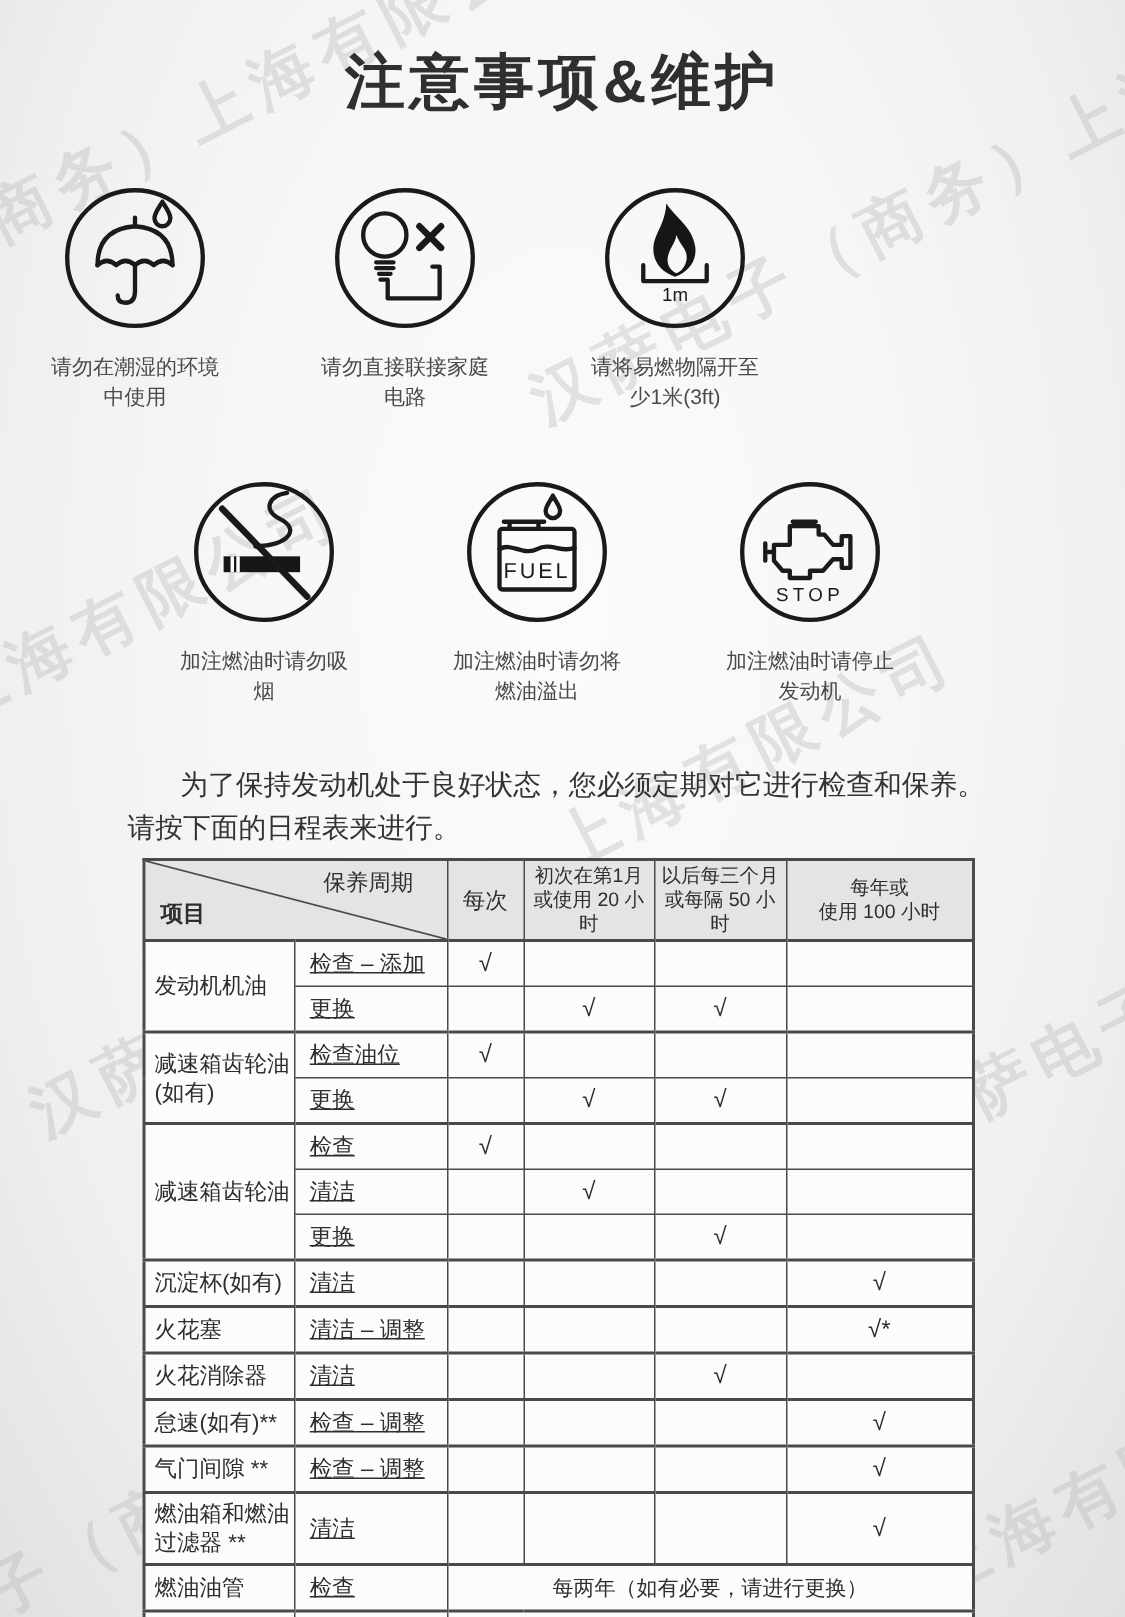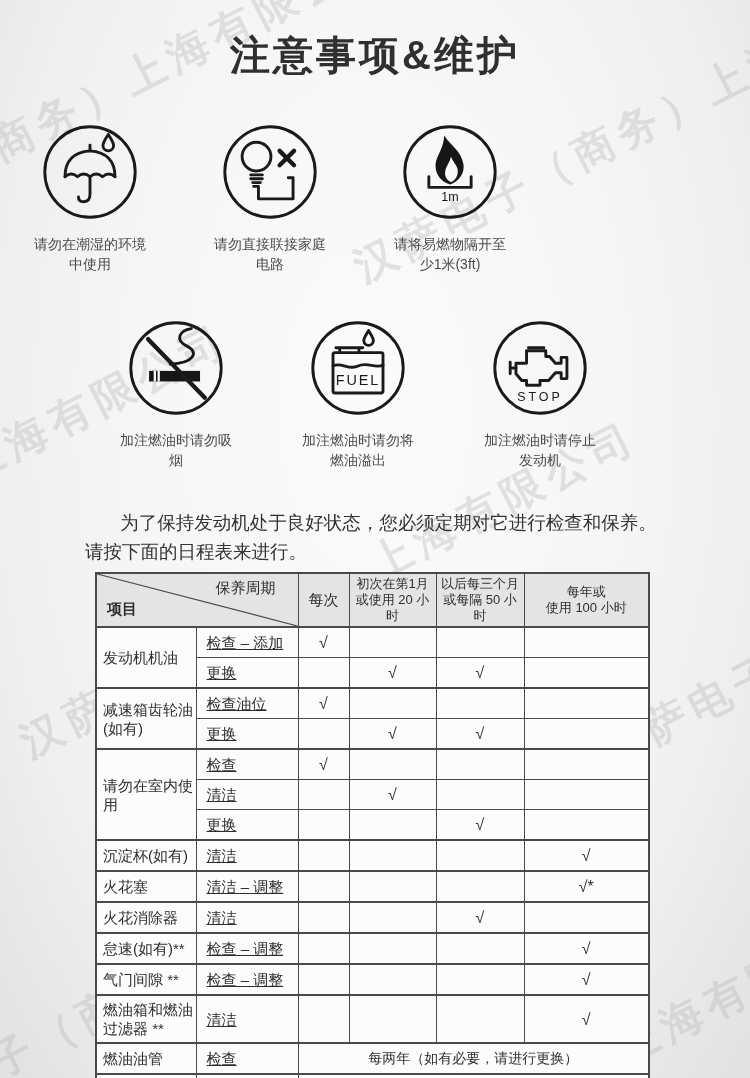--- a/index.html
+++ b/index.html
@@ -214,21 +214,21 @@
             <td class="chk"></td>
           </tr>
           <tr>
             <td class="op">更换</td>
             <td class="chk"></td>
             <td class="chk">√</td>
             <td class="chk">√</td>
             <td class="chk"></td>
           </tr>
           <tr class="group-start">
-            <td rowspan="3" class="item">请勿在室内使用</td>
+            <td rowspan="3" class="item">减速箱齿轮油</td>
             <td class="op">检查</td>
             <td class="chk">√</td>
             <td class="chk"></td>
             <td class="chk"></td>
             <td class="chk"></td>
           </tr>
           <tr>
             <td class="op">清洁</td>
             <td class="chk"></td>
             <td class="chk">√</td>

